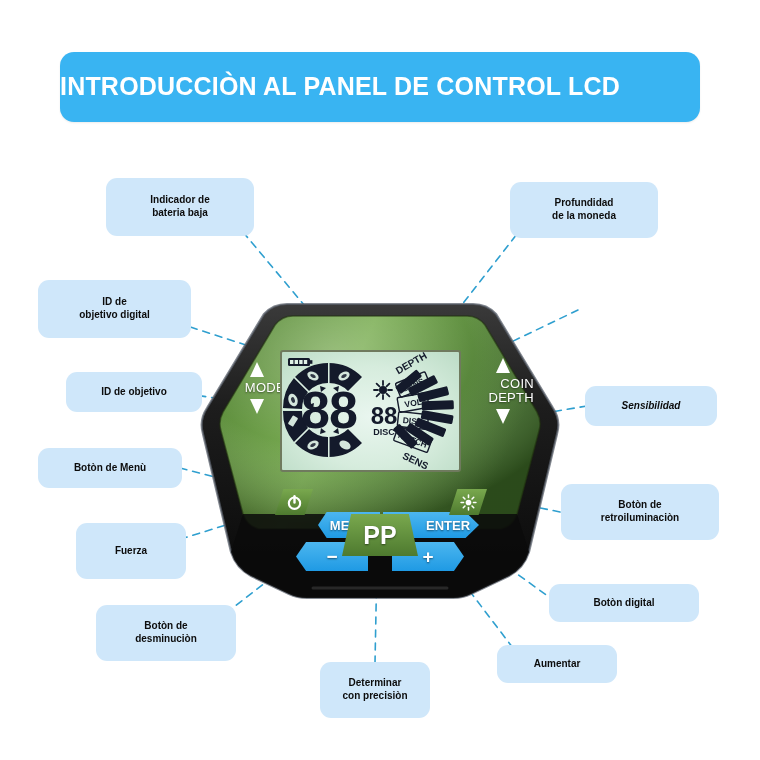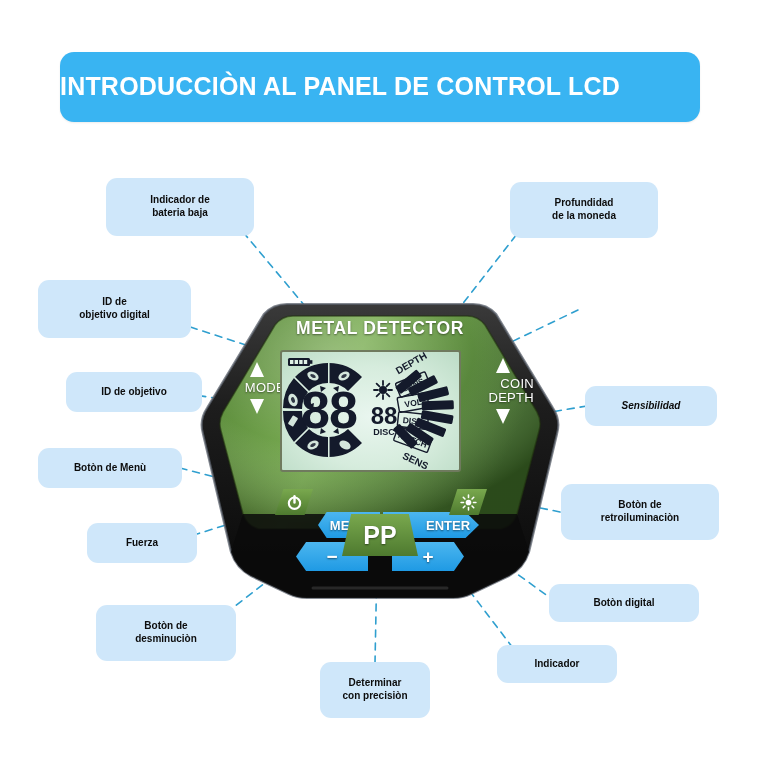--- a/index.html
+++ b/index.html
@@ -129,36 +129,36 @@
   </div>
 
   <div class="callout" style="left:38px;top:372px;width:136px;height:40px;margin-left:28px;">
     <span>ID de objetivo</span>
   </div>
 
   <div class="callout" style="left:38px;top:448px;width:144px;height:40px;">
     <span>Botòn de Menù</span>
   </div>
 
-  <div class="callout" style="left:76px;top:523px;width:110px;height:40px;margin-left:11px;">
+  <div class="callout" style="left:76px;top:523px;width:110px;height:56px;">
     <span>Fuerza</span>
   </div>
 
   <div class="callout" style="left:96px;top:605px;width:140px;height:56px;">
     <span>Botòn de
 desminuciòn</span>
   </div>
 
   <div class="callout" style="left:320px;top:662px;width:110px;height:56px;">
     <span>Determinar
 con precisiòn</span>
   </div>
 
   <div class="callout" style="left:497px;top:645px;width:120px;height:38px;">
-    <span>Indicador</span>
+    <span>Aumentar</span>
   </div>
 
   <div class="callout" style="left:549px;top:584px;width:150px;height:38px;">
     <span>Botòn digital</span>
   </div>
 
   <div class="callout" style="left:561px;top:484px;width:158px;height:56px;">
     <span>Botòn de
 retroiluminaciòn</span>
   </div>
@@ -219,21 +219,20 @@
       <path d="M98,16 L272,16 Q283,16 290,25 L342,112 Q347,121 344,131
                L322,214 Q318,226 306,229 L64,229 Q52,226 48,214
                L26,131 Q23,121 28,112 L80,25 Q87,16 98,16 Z" fill="none" stroke="#20300f" stroke-width="1.6" opacity="0.6"></path>
 
       <path d="M48,214 L322,214 L334,252 Q329,268 314,276 L276,294 Q268,298 258,298
                L112,298 Q102,298 94,294 L56,276 Q41,268 36,252 Z" fill="#0a0a0a" opacity="0.85"></path>
 
       <path d="M118,288 L252,288" stroke="#3c3c3c" stroke-width="3" stroke-linecap="round" opacity="0.6"></path>
     </svg>
 
-    <div class="dev-title">METAL DETECTOR</div>
 
     <div class="side-legend" style="left:34px;top:62px;width:56px;">
       <div class="tri tri-up"></div>
       <div class="lbl">MODE</div>
       <div class="tri tri-dn"></div>
     </div>
 
     <div class="side-legend" style="left:277px;top:58px;width:62px;">
       <div class="tri tri-up"></div>
       <div class="lbl">

